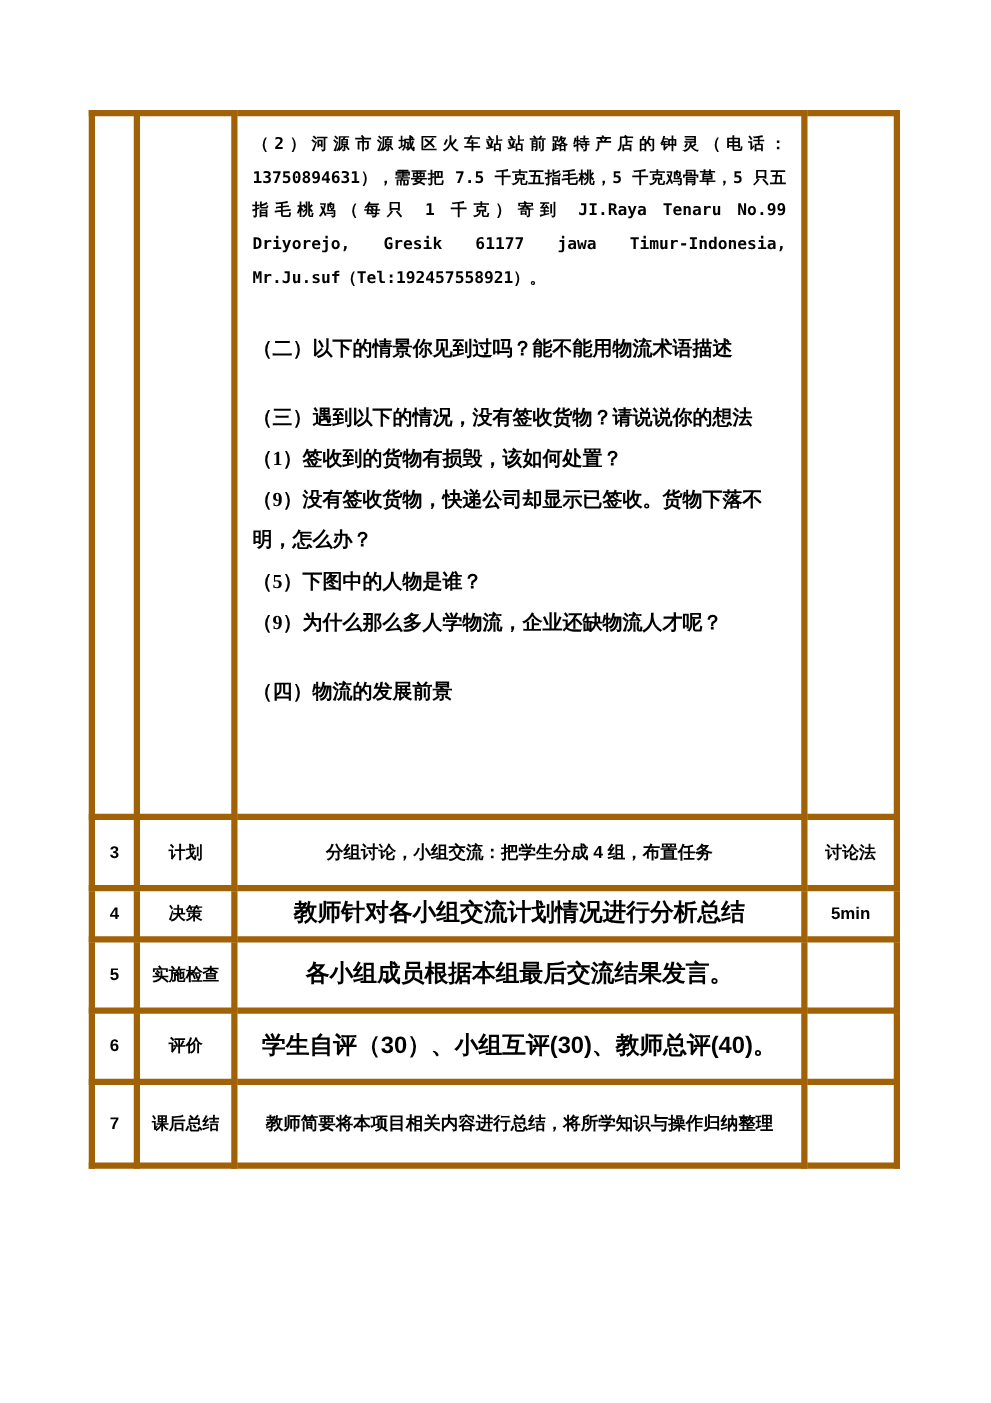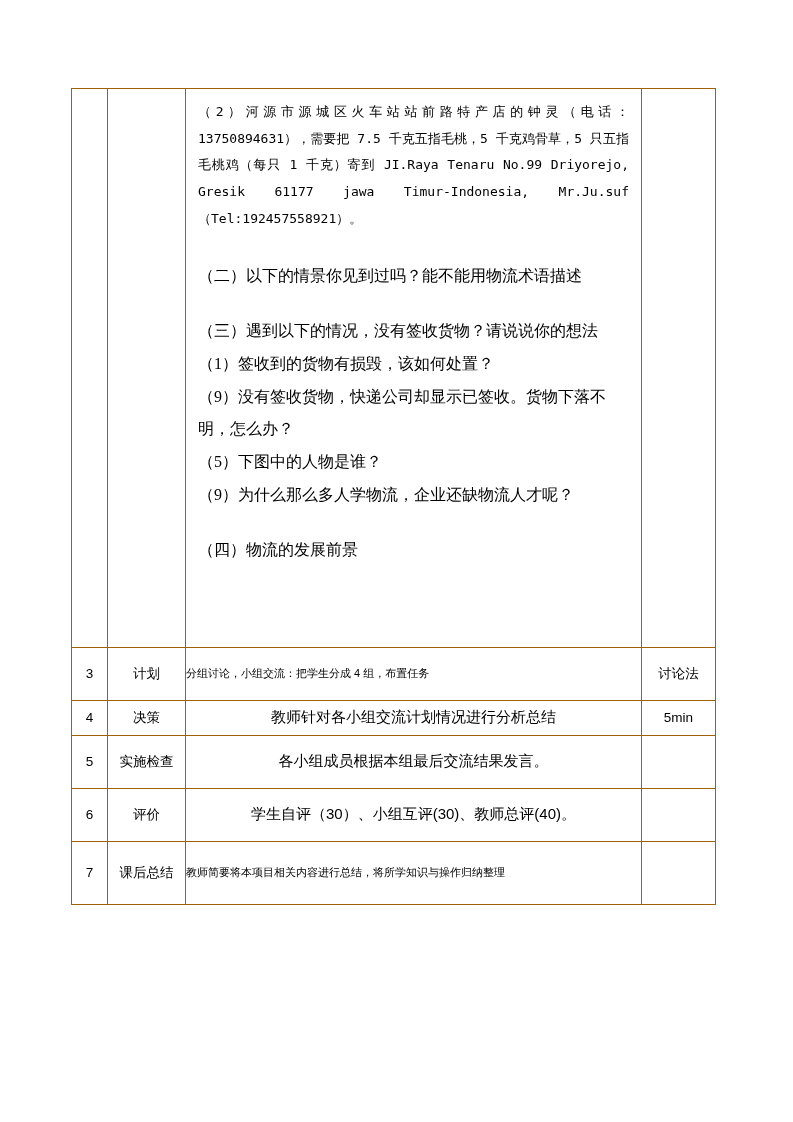--- a/index.html
+++ b/index.html
@@ -23,48 +23,49 @@
   }
   .doc-table {
     position: absolute;
     left: 71px;
     top: 88px;
     width: 644px;
     border-collapse: collapse;
     table-layout: fixed;
   }
   .doc-table td {
-    border: 1px solid #a16207;
+    border: 5px solid #a16207;
     vertical-align: middle;
     padding: 0;
+    font-weight: bold;
   }
   .col-no   { width: 36px; }
   .col-step { width: 78px; }
   .col-body { width: 456px; }
   .col-meth { width: 74px; }
 
   .cell-center {
     text-align: center;
     font-size: 13.5px;
     font-family: "Liberation Sans", "DejaVu Sans", sans-serif;
     line-height: 1.6;
   }
   .cell-body-center {
-    font-size: 15px;
+    font-size: 19px;
     line-height: 1.9;
     padding: 8px 10px;
     font-family: "Liberation Sans", "DejaVu Sans", sans-serif;
     text-align: center;
   }
   .cell-body-left {
-    font-size: 11px;
+    font-size: 14px;
     line-height: 1.9;
     padding: 8px 10px;
     font-family: "Liberation Sans", "DejaVu Sans", sans-serif;
-    text-align: left;
+    text-align: center;
   }
   .para-mono {
     font-family: "DejaVu Sans Mono", monospace;
     font-size: 13px;
     line-height: 2.05;
     text-align: justify;
     text-justify: inter-ideograph;
     margin: 0 0 6px 0;
   }
   .para {

